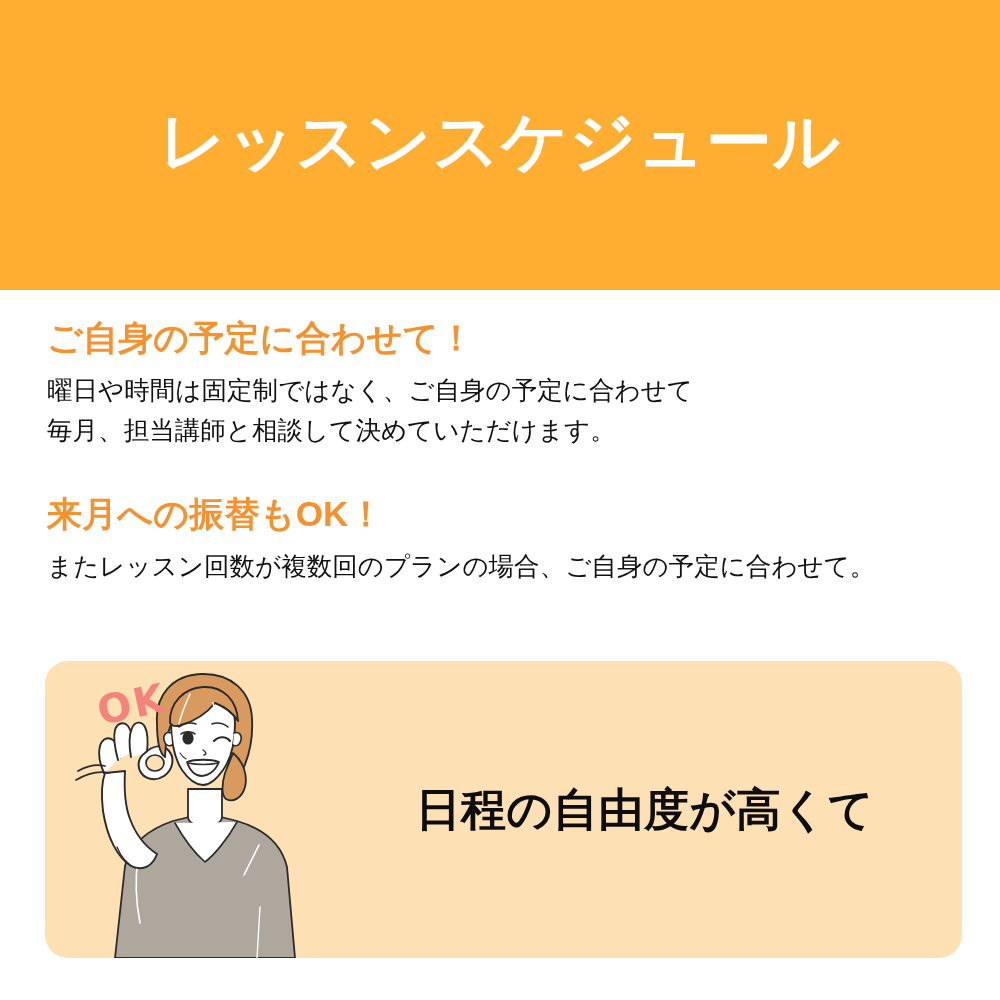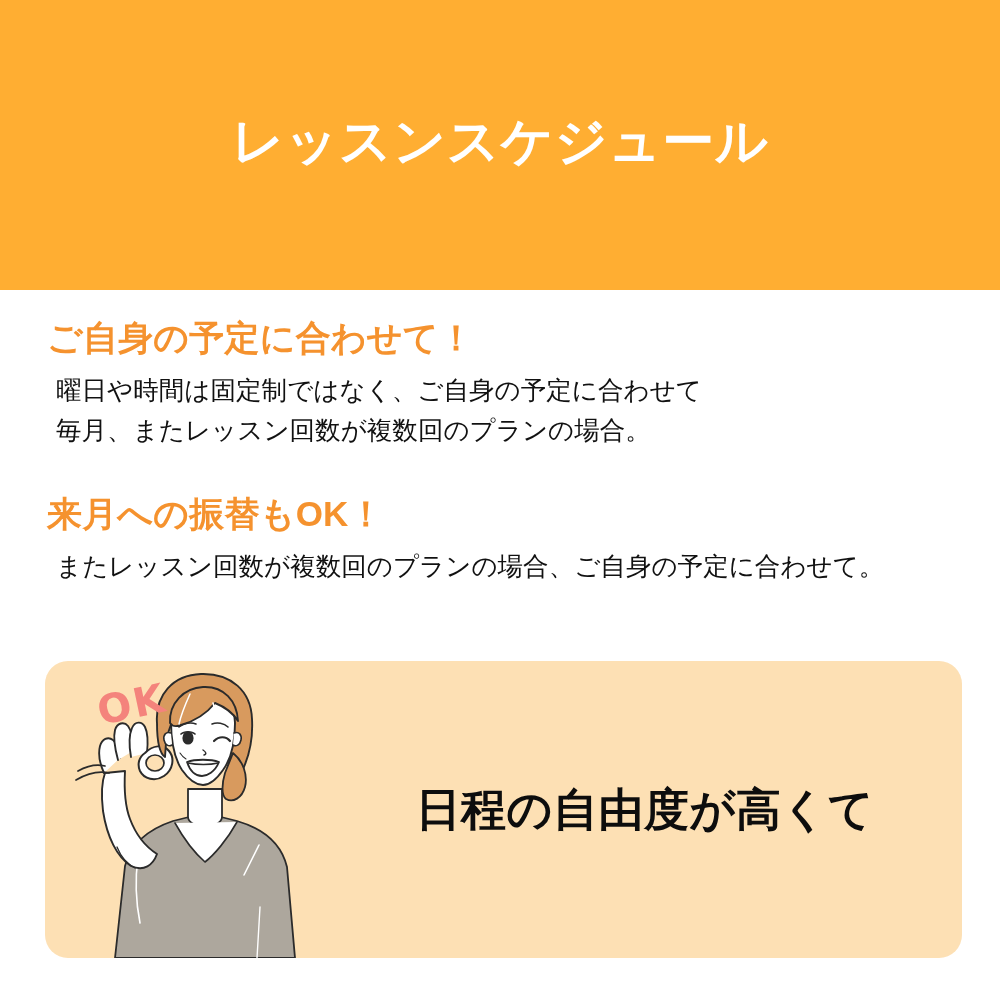--- a/index.html
+++ b/index.html
@@ -13,39 +13,39 @@
 
   
   .banner {
     position: absolute; left: 0; top: 0;
     width: 1000px; height: 290px;
     background: #ffae32;
     display: flex; align-items: center; justify-content: center;
   }
   .banner-title {
     color: #ffffff;
-    font-size: 52px;
+    font-size: 66px;
     font-weight: 700;
     letter-spacing: 0.012em;
     line-height: 1;
     white-space: nowrap;
     transform: translateY(-4px);
   }
 
   
   .section { position: absolute; left: 47px; }
   .section-heading {
     color: #f5922e;
     font-size: 35px;
     font-weight: 700;
     letter-spacing: 0.005em;
     line-height: 1.15;
     white-space: nowrap;
   }
-  .section-body { margin-top: 12px; margin-left: 9px; }
+  .section-body { margin-top: 12px; }
   .body-line {
     color: #111111;
     font-size: 25.5px;
     font-weight: 400;
     line-height: 40px;
     letter-spacing: 0.002em;
     white-space: nowrap;
   }
 
   #section-lifestyle { top: 318px; }
@@ -99,21 +99,21 @@
 <div id="page">
 
   <div class="banner">
     <div class="banner-title">レッスンスケジュール</div>
   </div>
 
   <div class="section" id="section-lifestyle">
     <div class="section-heading">ご自身の予定に合わせて！</div>
     <div class="section-body">
       <div class="body-line">曜日や時間は固定制ではなく、ご自身の予定に合わせて</div>
-      <div class="body-line">毎月、またレッスン回数が複数回のプランの場合。</div>
+      <div class="body-line">毎月、担当講師と相談して決めていただけます。</div>
     </div>
   </div>
 
   <div class="section" id="section-carryover">
     <div class="section-heading">来月への振替もOK！</div>
     <div class="section-body">
       <div class="body-line">またレッスン回数が複数回のプランの場合、ご自身の予定に合わせて。</div>
     </div>
   </div>
 

